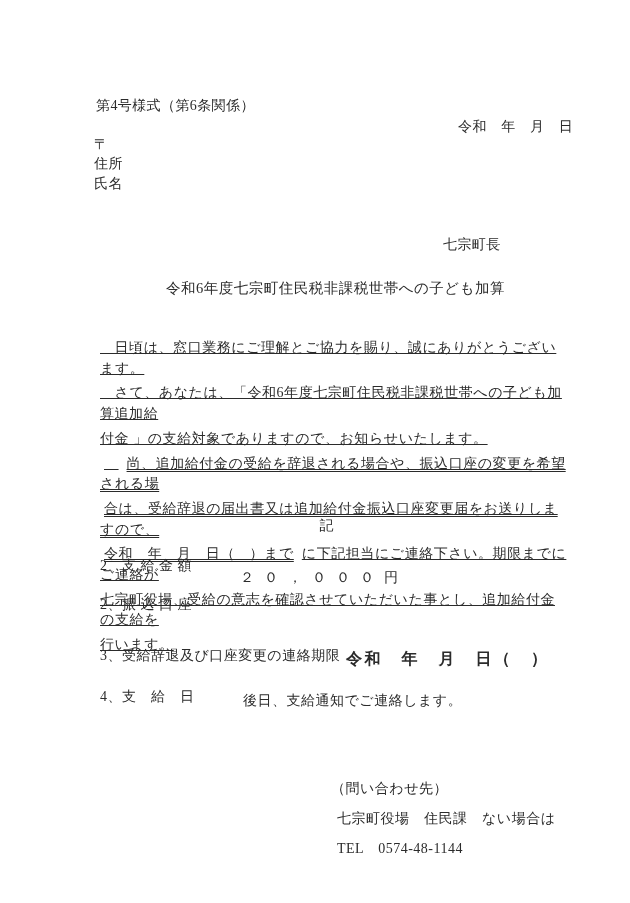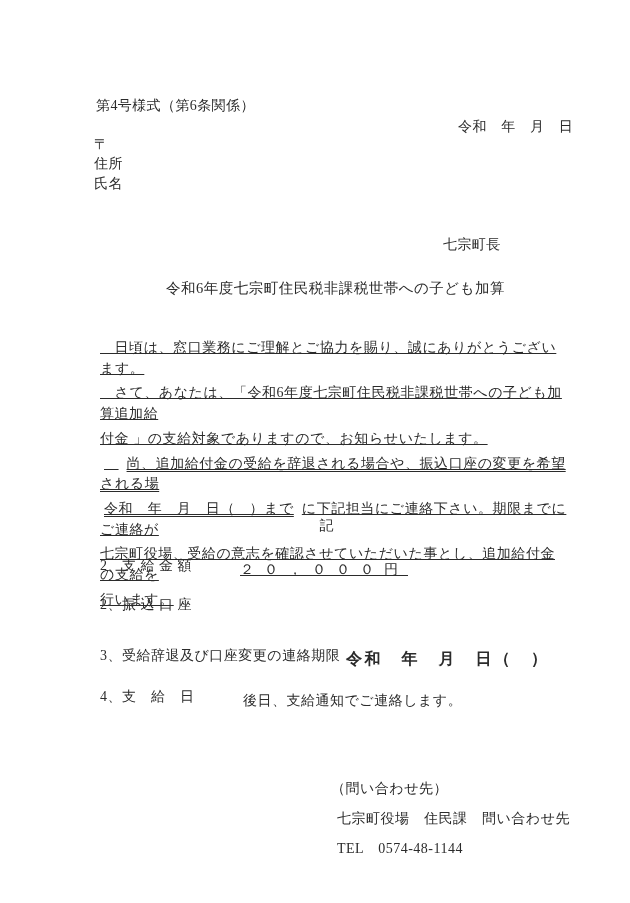--- a/index.html
+++ b/index.html
@@ -50,21 +50,21 @@
     text-align: center;
     font-size: 14px;
     letter-spacing: 1px;
   }
 
   .item { left: 80px; width: 500px; font-size: 14px; letter-spacing: 0.5px; }
   .item-1 { top: 541px; }
   .item-2 { top: 580px; }
   .item-3 { top: 631px; }
   .item-4 { top: 672px; }
-  .item .val-1 { position: absolute; left: 140px; top: 0; letter-spacing: 10px; text-decoration: underline; }
+  .item .val-1 { position: absolute; left: 140px; top: 8px; letter-spacing: 10px; }
   .item .val-3 {
     position: absolute; left: 246px; top: -2px;
     font-weight: 700; font-size: 16px; letter-spacing: 2.5px;
   }
   .item .val-4 { position: absolute; left: 143px; top: 0; }
 
   .contact { left: 311px; top: 756px; font-size: 14px; line-height: 26px; letter-spacing: 0.5px; }
   .contact .indent { padding-left: 6px; }
 </style>
 </head>
@@ -84,20 +84,21 @@
 
   <div class="abs title-block">
     <div>令和6年度七宗町住民税非課税世帯への子ども加算</div>
   </div>
 
   <div class="abs body-block">
     <div>　日頃は、窓口業務にご理解とご協力を賜り、誠にありがとうございます。</div>
     <div>　さて、あなたは、「令和6年度七宗町住民税非課税世帯への子ども加算追加給</div>
     <div>付金 」の支給対象でありますので、お知らせいたします。</div>
     <div><span>　</span><span class="u">尚、追加給付金の受給を辞退される場合や、振込口座の変更を希望される場</span></div>
+    <div><span class="u">合は、受給辞退の届出書又は追加給付金振込口座変更届をお送りしますので、</span></div>
     <div><span class="u">令和　年　月　日（　）まで</span><span>に下記担当にご連絡下さい。期限までにご連絡が</span></div>
     <div>七宗町役場、受給の意志を確認させていただいた事とし、追加給付金の支給を</div>
     <div>行います。</div>
   </div>
 
   <div class="abs record-heading">記</div>
 
   <div class="abs item item-1">
     <span>2、支 給 金 額</span>
     <span class="val-1">２０，０００円</span>
@@ -113,17 +114,17 @@
     <span class="val-3">令和　年　月　日（　）</span>
   </div>
 
   <div class="abs item item-4">
     <span>4、支　給　日</span>
     <span class="val-4">後日、支給通知でご連絡します。</span>
   </div>
 
   <div class="abs contact">
     <div>（問い合わせ先）</div>
-    <div class="indent">七宗町役場　住民課　問い合わせ先</div>
+    <div class="indent">七宗町役場　住民課　ない場合は</div>
     <div class="indent">TEL　0574-48-1144</div>
   </div>
 
 </div>
 
 </body></html>

